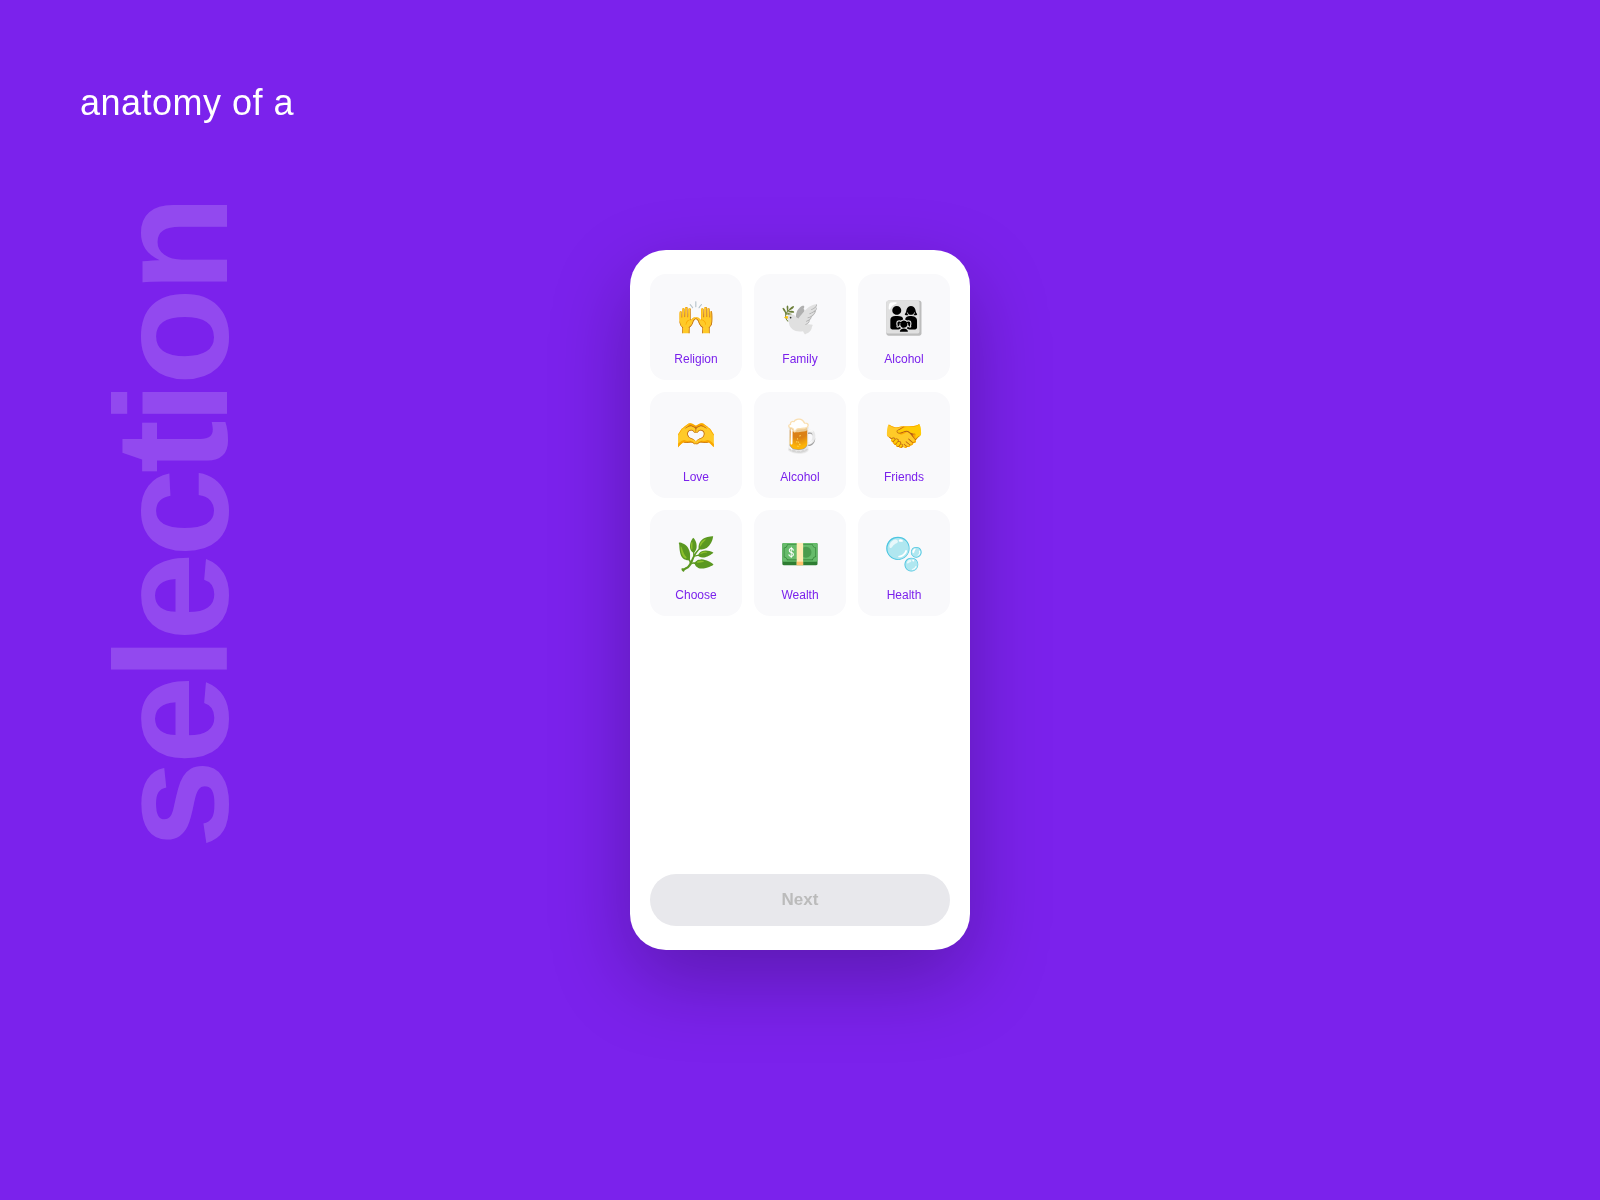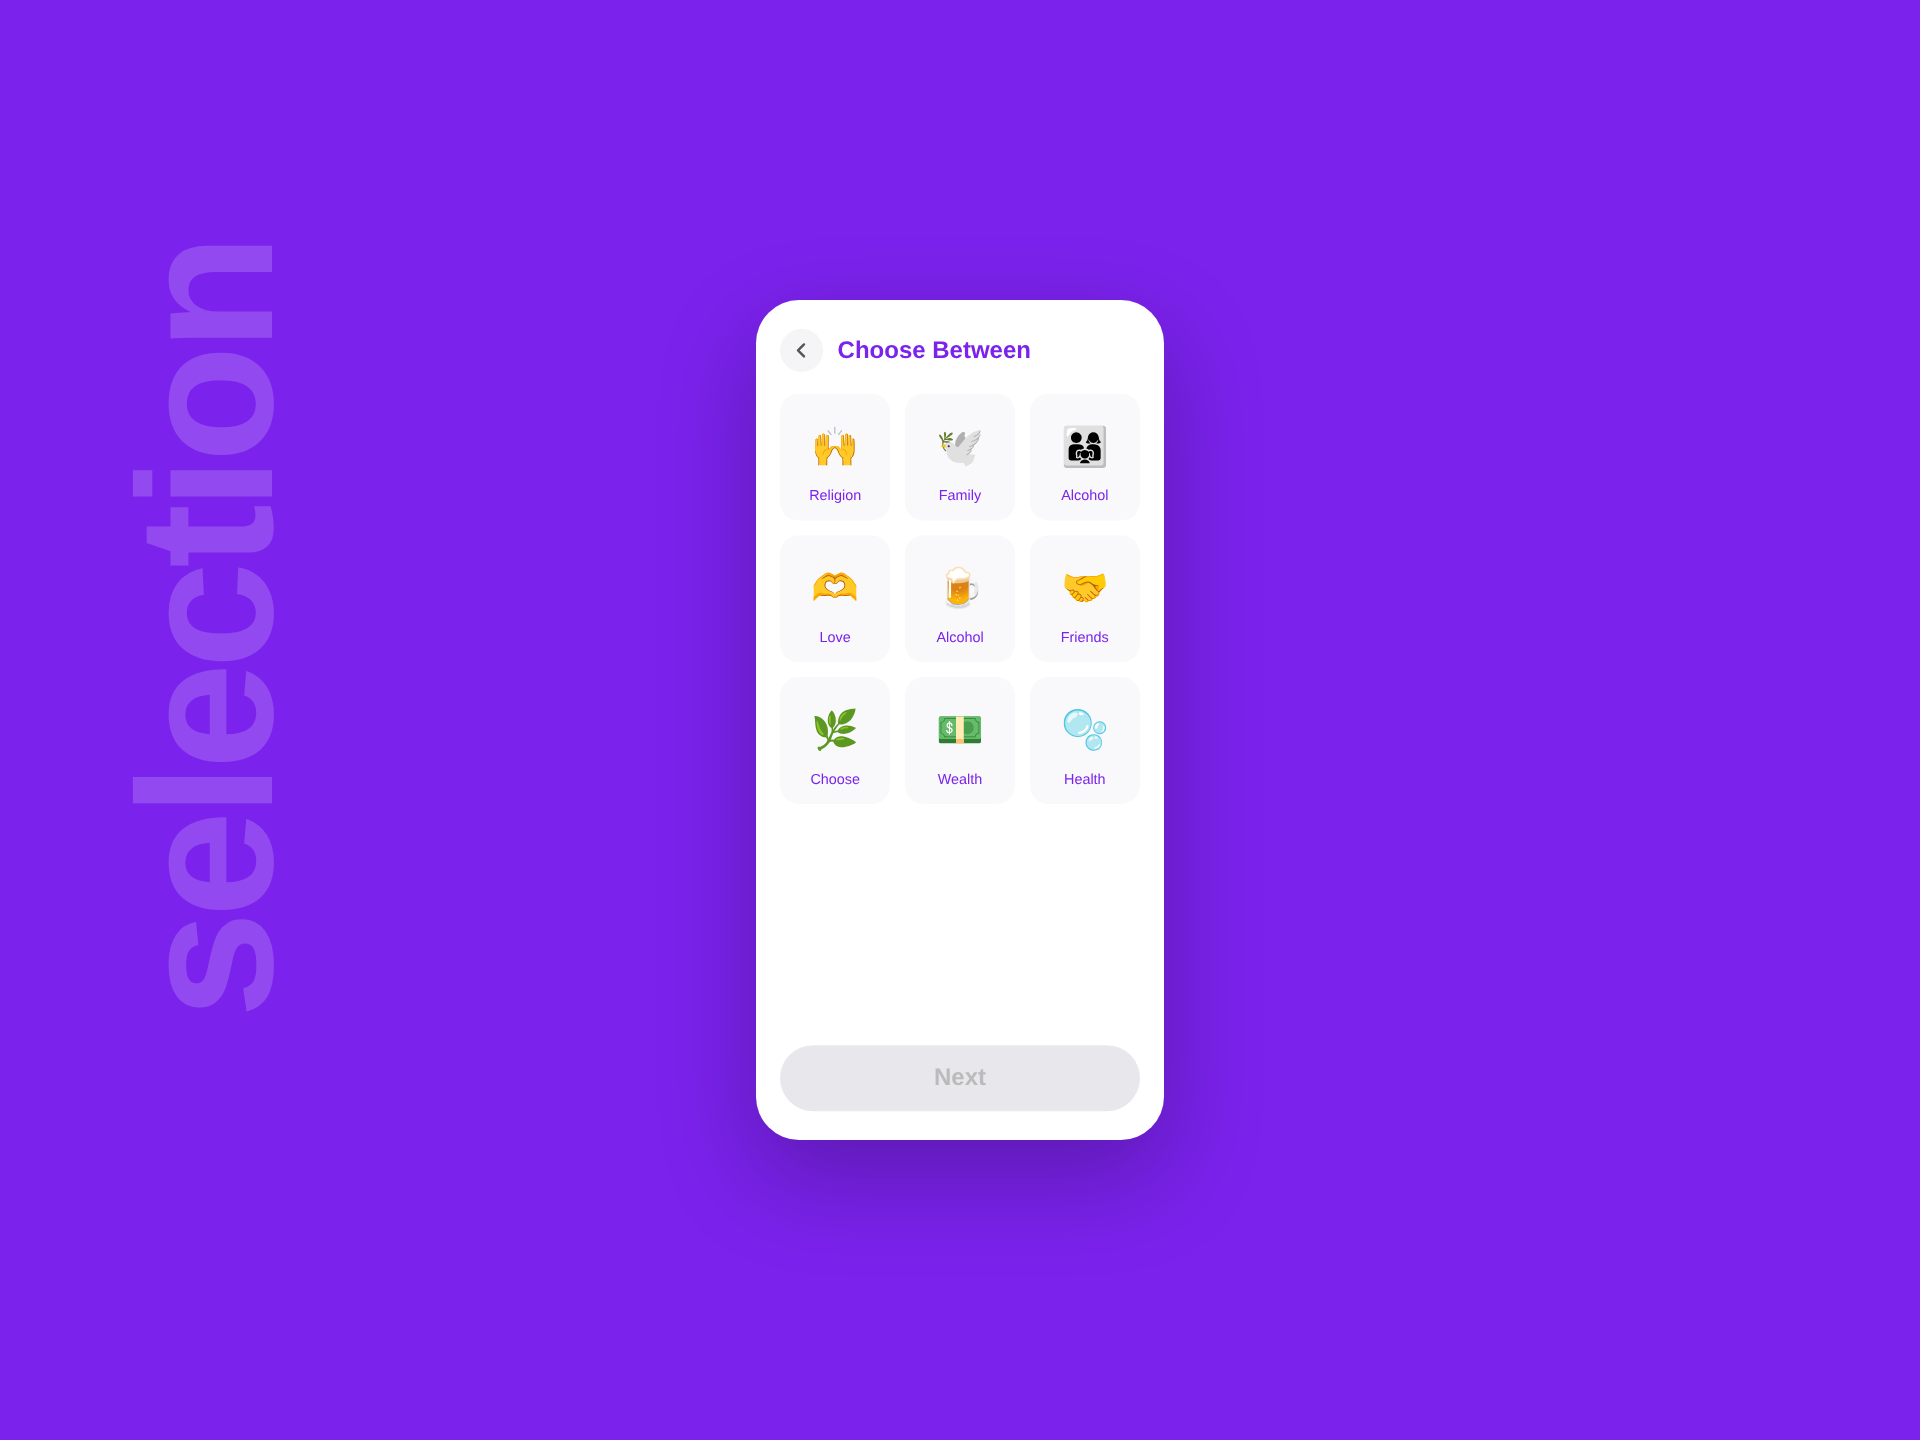--- a/index.html
+++ b/index.html
@@ -134,46 +134,38 @@
       font-weight: 500;
       text-align: left;
     }
 
     .next-btn {
       width: 100%;
       padding: 16px;
       background: #e8e8ec;
       border: none;
       border-radius: 28px;
-      font-size: 20px;
+      font-size: 17px;
       font-weight: 600;
       color: #bbb;
       cursor: pointer;
       margin-top: 24px;
     }
   </style>
 </head>
 <body>
 
 <div class="bg-text-anatomy">
-  <br>
+  <span>anatomy of a</span><br>
 </div>
 
 <div class="bg-text-selection">selection</div>
 
 <div class="phone-container">
 
-  <div class="header-row">
-    <button class="back-btn">
-      <svg viewBox="0 0 14 14" fill="none" xmlns="http://www.w3.org/2000/svg">
-        <path d="M9 2L4 7L9 12" stroke="#555" stroke-width="2" stroke-linecap="round" stroke-linejoin="round"></path>
-      </svg>
-    </button>
-    <span class="page-title">Choose Between</span>
-  </div>
 
 
   <div class="grid" id="cards-grid">
       <div class="card">
         <div class="card-icon">🙌</div>
         <span class="card-label">Religion</span>
       </div>
       <div class="card">
         <div class="card-icon">🕊️</div>
         <span class="card-label">Family</span>

